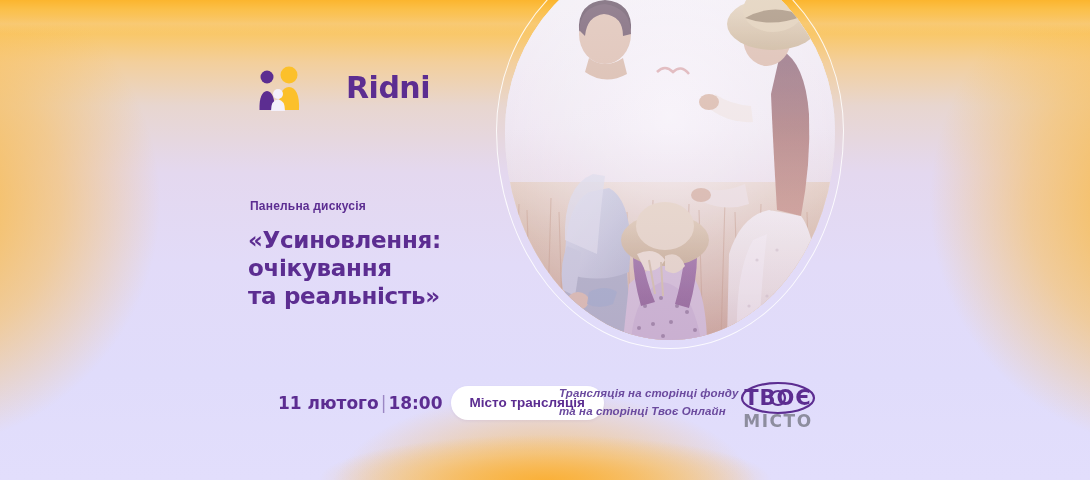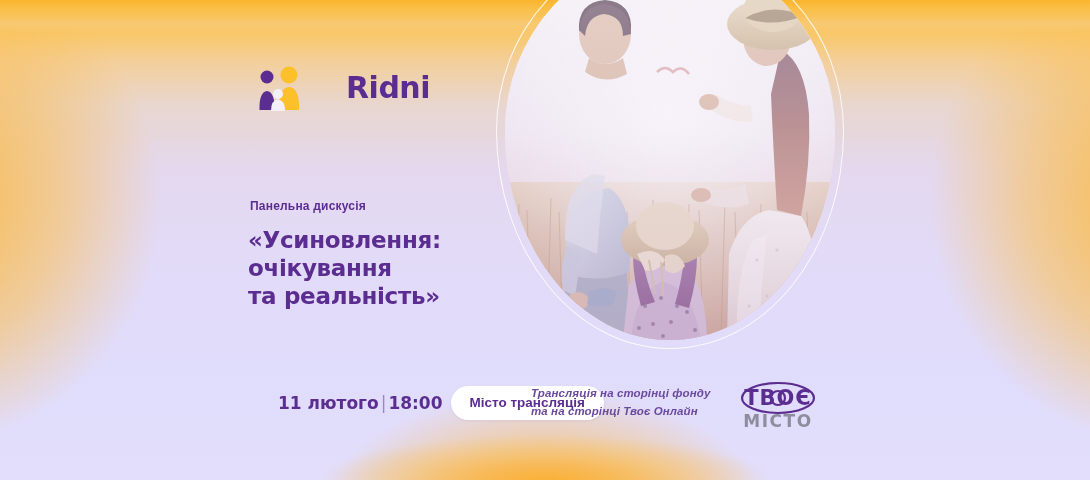--- a/index.html
+++ b/index.html
@@ -54,21 +54,21 @@
   .pill{
     background:#ffffff;border-radius:20px;padding:9px 19px 10px;
     font-size:13.5px;color:#5c2d91;font-weight:bold;white-space:nowrap;
     box-shadow:0 1px 3px rgba(92,45,145,0.08);
   }
   .stream-note{
     position:absolute;left:531px;top:385px;
     font-size:11.5px;font-style:italic;font-weight:bold;color:#6b4a9e;
     line-height:1.55;letter-spacing:0.1px;
   }
-  .stream-note span{display:block;}
+  .stream-note span{display:block;margin-left:28px;}
 
   
   .tm-logo{position:absolute;left:726px;top:376px;width:104px;height:56px;}
 
   
   .oval-wrap{
     position:absolute;left:505px;top:-46px;width:330px;height:386px;
   }
   .oval-ring{
     position:absolute;left:-9px;top:-9px;width:348px;height:404px;

